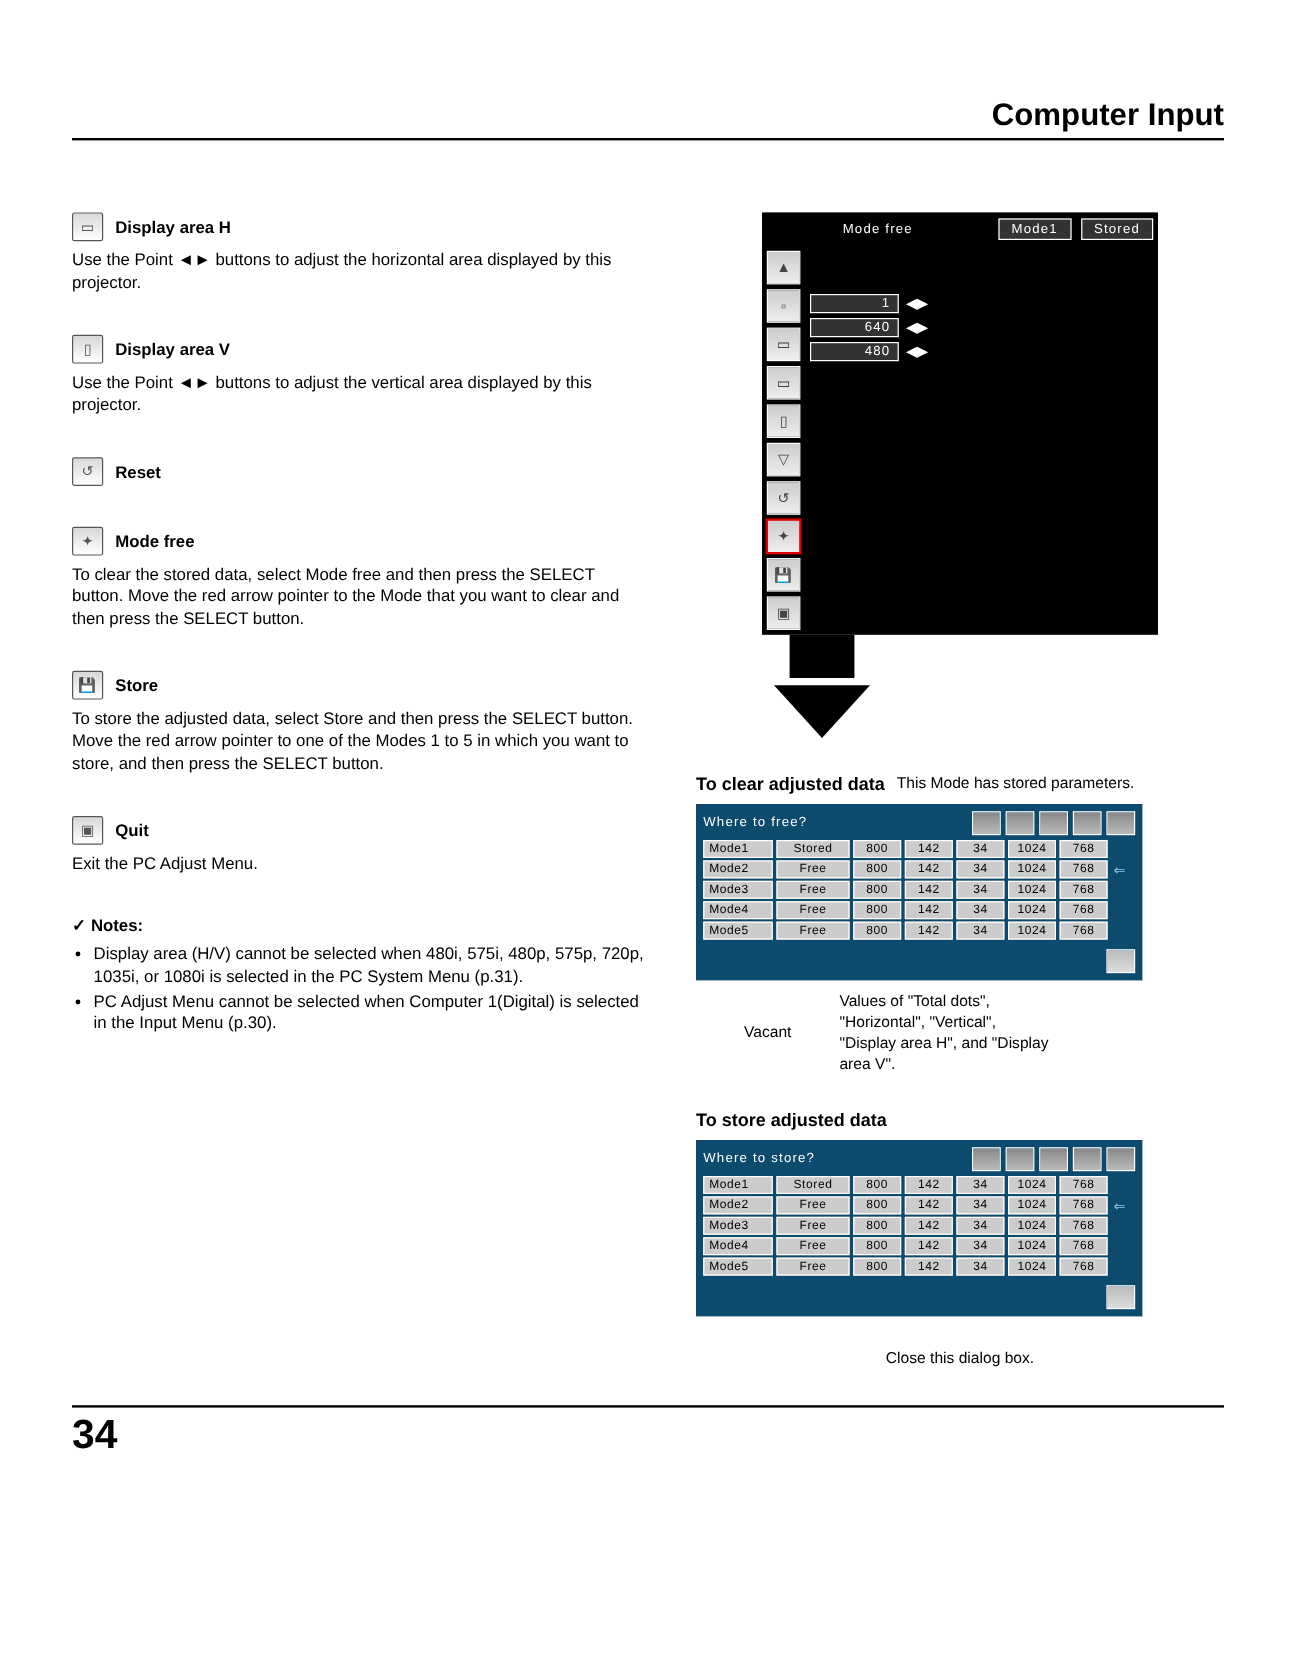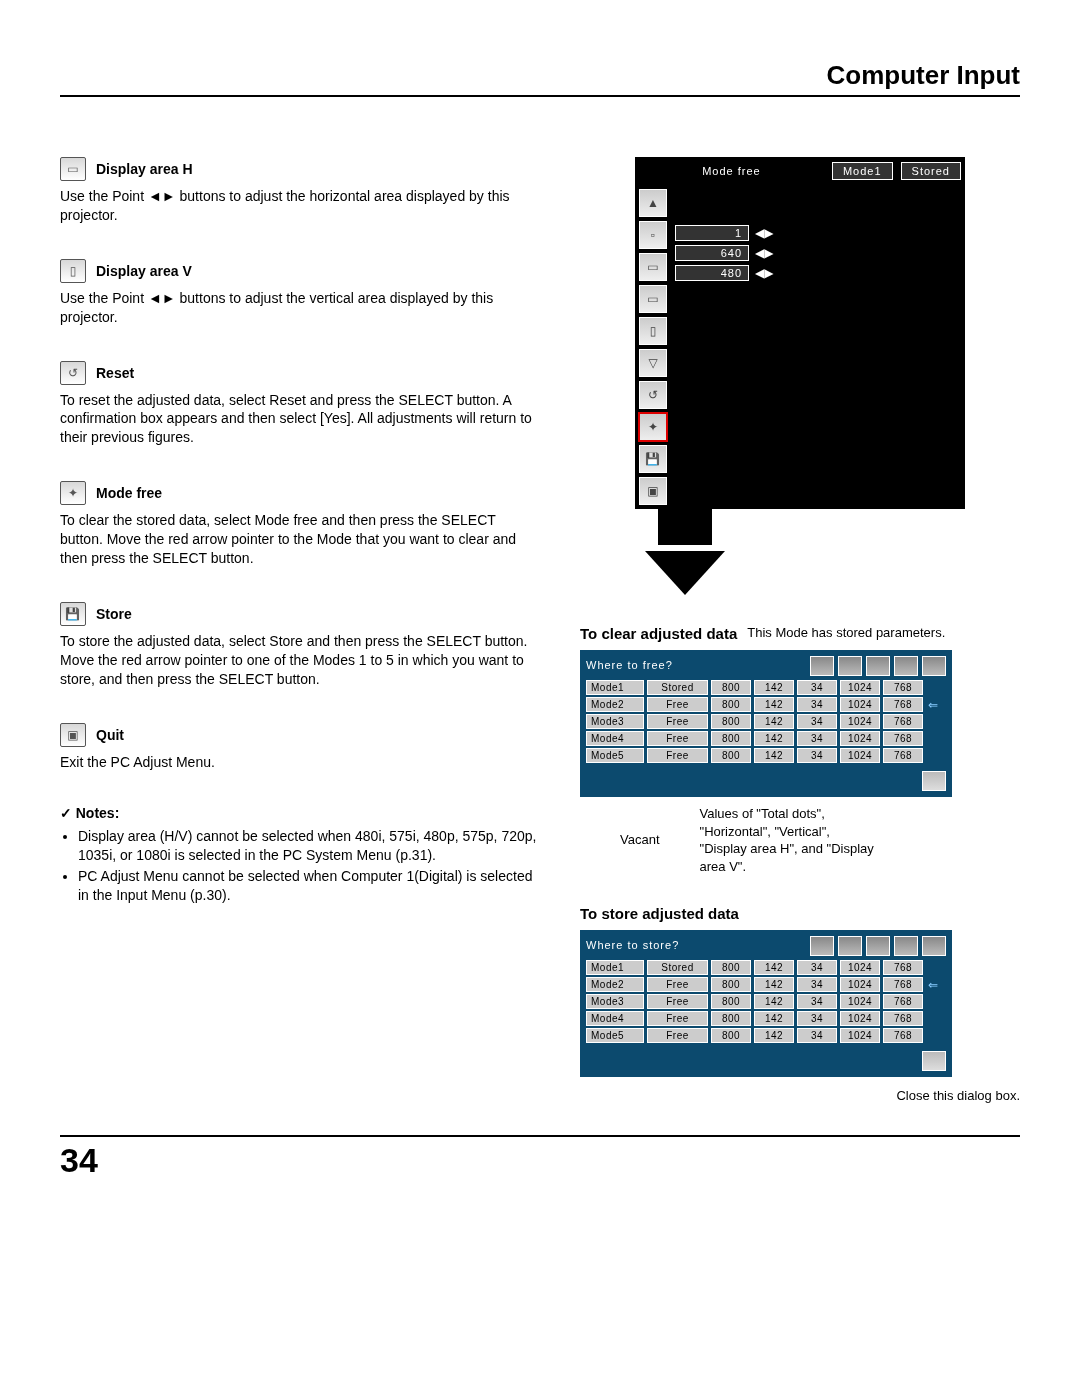--- a/index.html
+++ b/index.html
@@ -5,21 +5,21 @@
   body {
     font-family: Arial, Helvetica, sans-serif;
     font-size: 14px;
     color: #000;
     margin: 0;
     padding: 0;
     width: 1080px;
     background: #fff;
   }
   .page {
-    padding: 60px 60px 30px 60px;
+    padding: 80px 60px 30px 60px;
     box-sizing: border-box;
   }
   .header-title {
     text-align: right;
     font-size: 26px;
     font-weight: bold;
     border-bottom: 2px solid #000;
     padding-bottom: 4px;
     margin-bottom: 60px;
   }
@@ -251,21 +251,20 @@
           <div class="sec-title">Display area V</div>
         </div>
         <div class="body-text">Use the Point ◄► buttons to adjust the vertical area displayed by this projector.</div>
       </div>
 
       <div class="section">
         <div class="section-head">
           <div class="icon">↺</div>
           <div class="sec-title">Reset</div>
         </div>
-        <div class="body-text">To reset the adjusted data, select Reset and press the SELECT button. A confirmation box appears and then select [Yes]. All adjustments will return to their previous figures.</div>
       </div>
 
       <div class="section">
         <div class="section-head">
           <div class="icon">✦</div>
           <div class="sec-title">Mode free</div>
         </div>
         <div class="body-text">To clear the stored data, select Mode free and then press the SELECT button. Move the red arrow pointer to the Mode that you want to clear and then press the SELECT button.</div>
       </div>
 
@@ -466,18 +465,18 @@
               <div class="mt-cell n">142</div>
               <div class="mt-cell n">34</div>
               <div class="mt-cell n">1024</div>
               <div class="mt-cell n">768</div>
             </div>
           </div>
         <div class="mt-quit">
             <div class="mt-quit-btn"></div>
           </div>
       </div>
-      <div class="callout" style="text-align:right;margin-top:10px;">Close this dialog box.</div>
+      <div class="callout" style="text-align:center;margin-top:26px;">Close this dialog box.</div>
     </div>
   </div>
 
   <div class="page-number">34</div>
 </div>
 
 </body></html>

